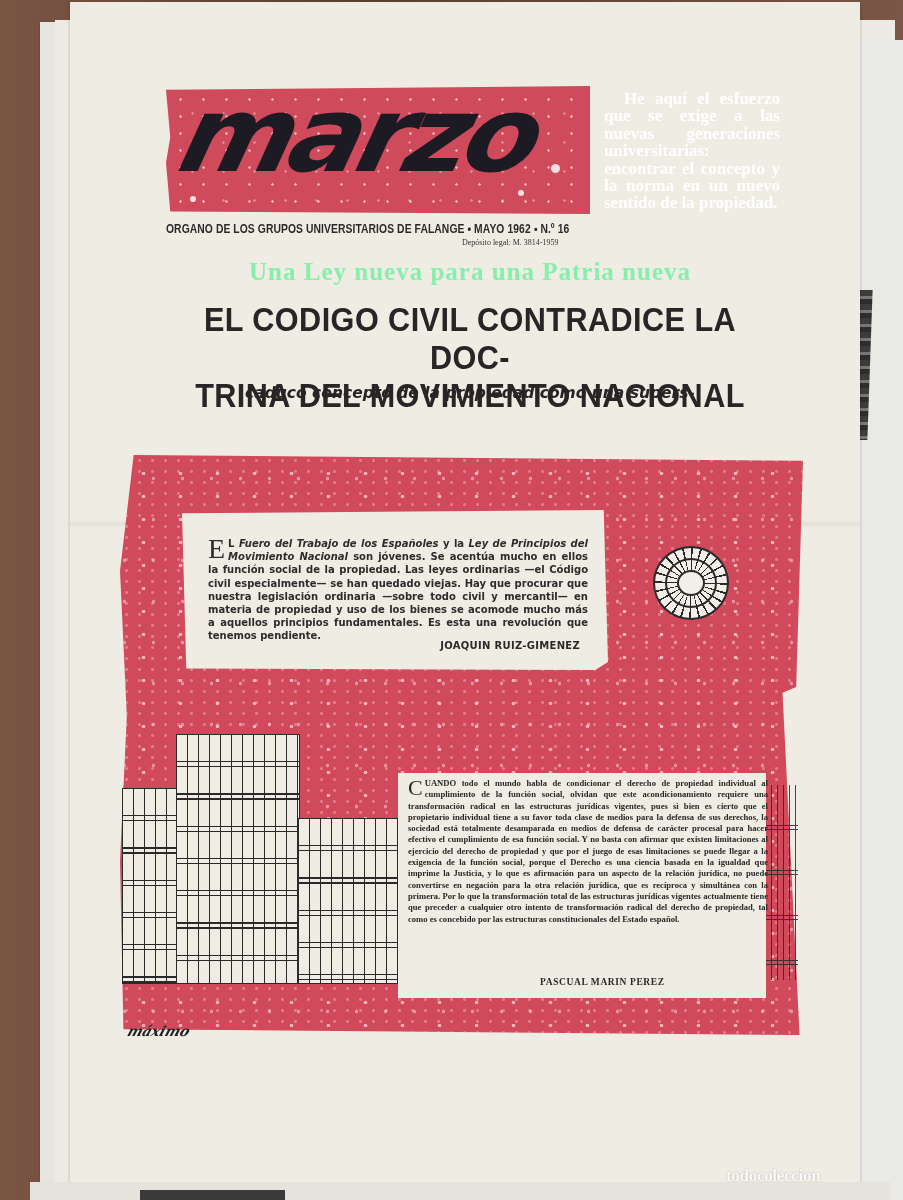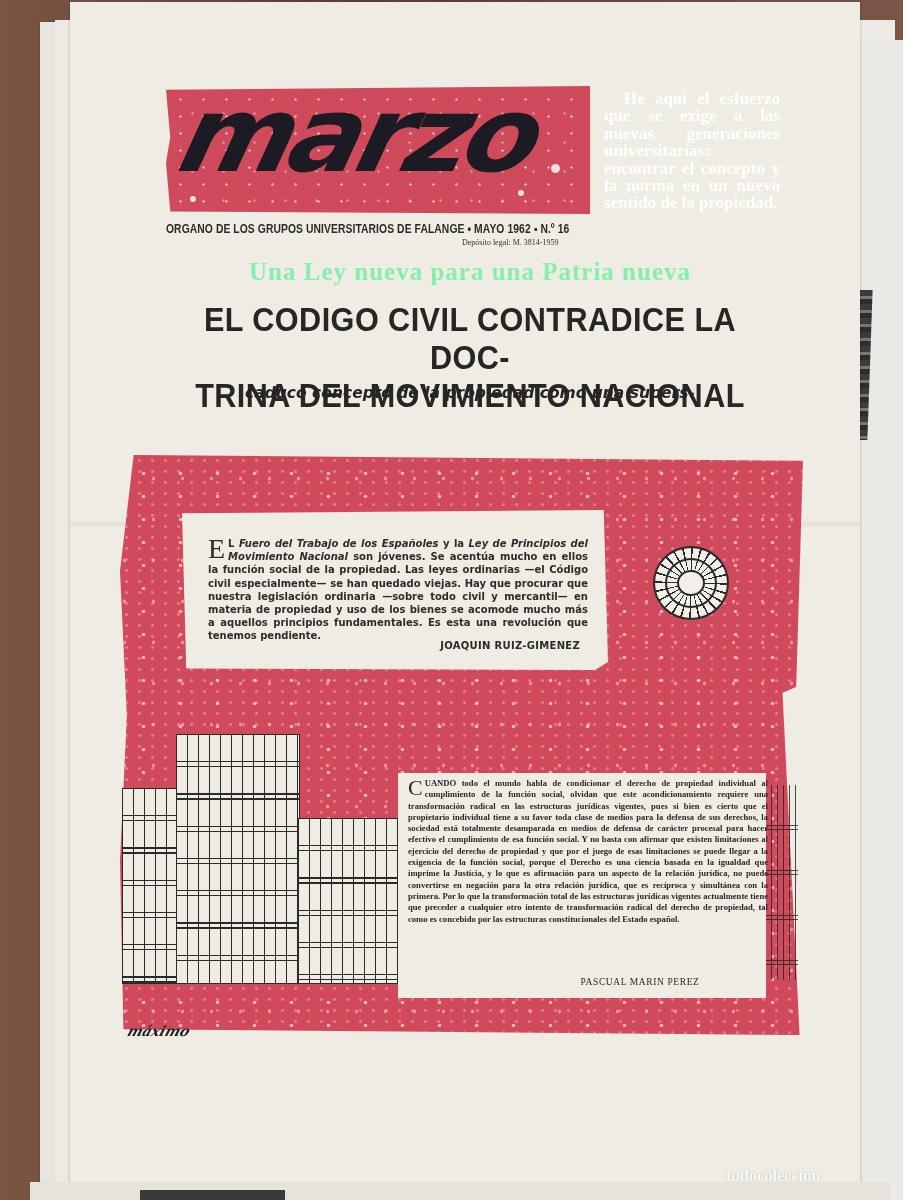--- a/index.html
+++ b/index.html
@@ -157,22 +157,22 @@
     position: absolute; left: 398px; top: 773px; width: 368px; height: 225px;
     background: #efece3;
   }
   .body-text {
     position: absolute; left: 408px; top: 778px; width: 360px;
     font-family: "Liberation Serif", serif; font-weight: bold; font-size: 8.6px; line-height: 11.3px;
     color: #2a2828; text-align: justify;
   }
   .body-text .dropcap { float: left; font-size: 22px; line-height: 19px; font-weight: normal; margin-right: 2px; }
   .body-author {
-    position: absolute; left: 540px; top: 977px; width: 200px; text-align: center;
-    font-weight: normal; font-size: 9.5px; letter-spacing: 0.6px; color: #2b2a2a;
+    position: absolute; left: 540px; top: 977px; width: 200px; text-align: left;
+    font-weight: bold; font-size: 9.5px; letter-spacing: 0.6px; color: #2b2a2a;
   }
   .right-ladder {
     position: absolute; left: 766px; top: 785px; width: 32px; height: 195px;
     background:
       repeating-linear-gradient(180deg, transparent 0 40px, #2a2a2a 40px 41px, transparent 41px 44px, #2a2a2a 44px 45px),
       repeating-linear-gradient(90deg, transparent 0 5px, #2a2a2a 5px 6px);
     opacity: .85;
   }
 
   .signature {

